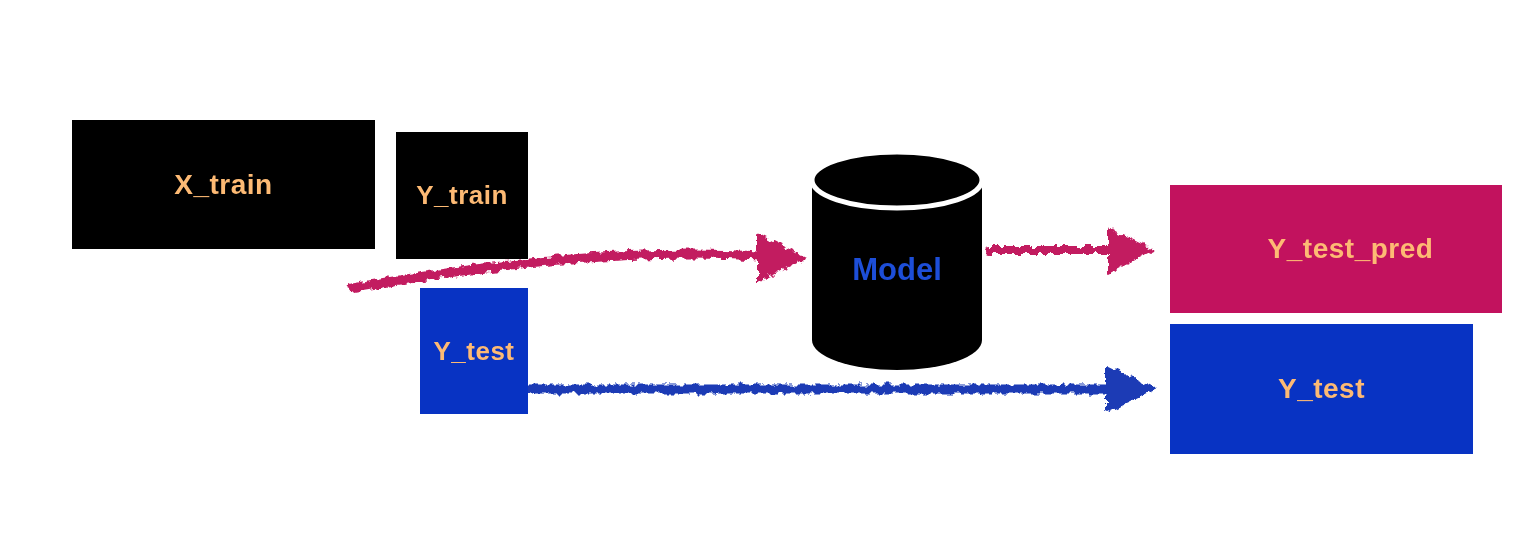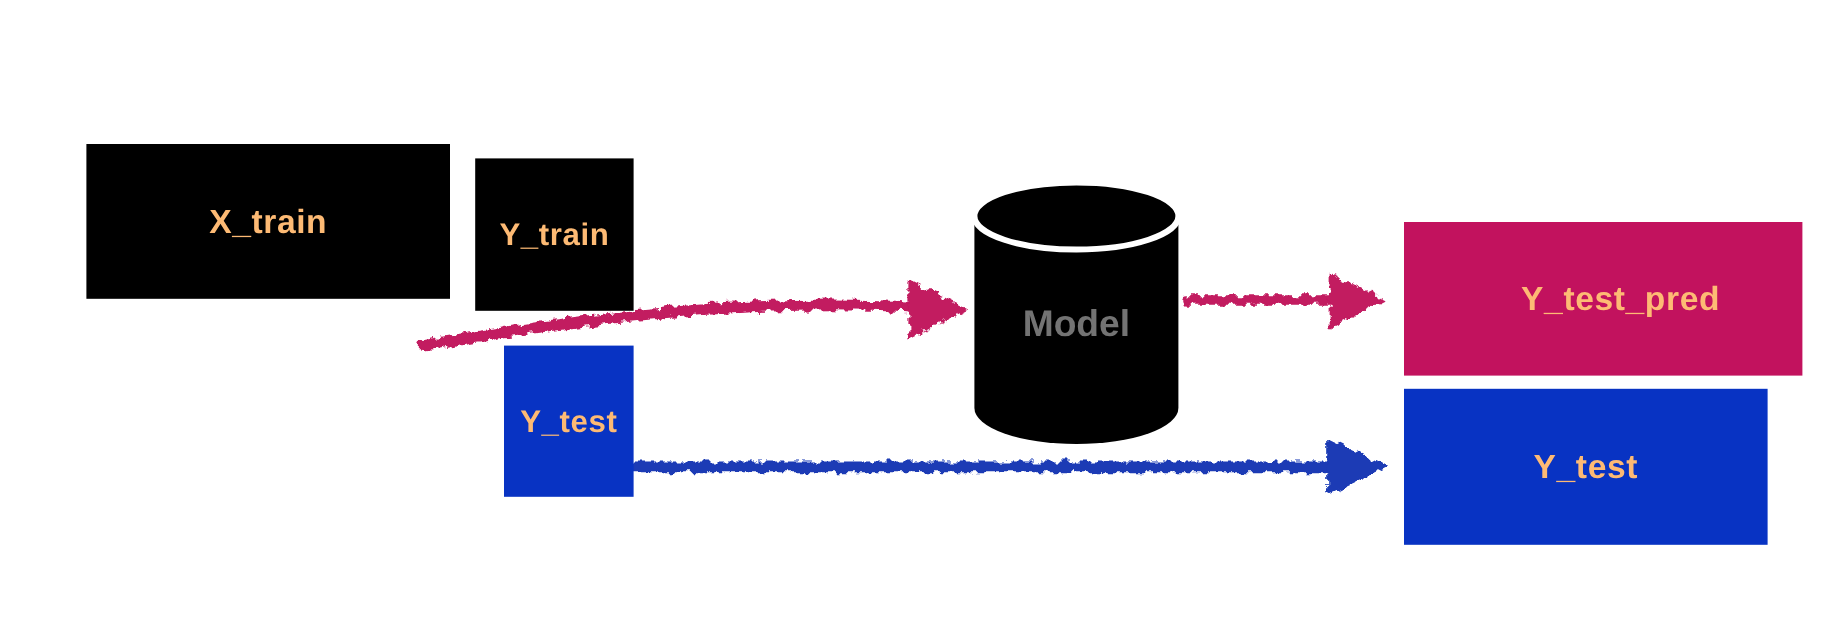--- a/index.html
+++ b/index.html
@@ -41,21 +41,21 @@
   
   .model-label {
     position: absolute;
     left: 812px;
     top: 170px;
     width: 170px;
     height: 200px;
     display: flex;
     align-items: center;
     justify-content: center;
-    color: #737373;
+    color: #1d4ed8;
     font-weight: bold;
     font-size: 31px;
     pointer-events: none;
   }
 
   svg.overlay {
     position: absolute;
     left: 0;
     top: 0;
     width: 1536px;

